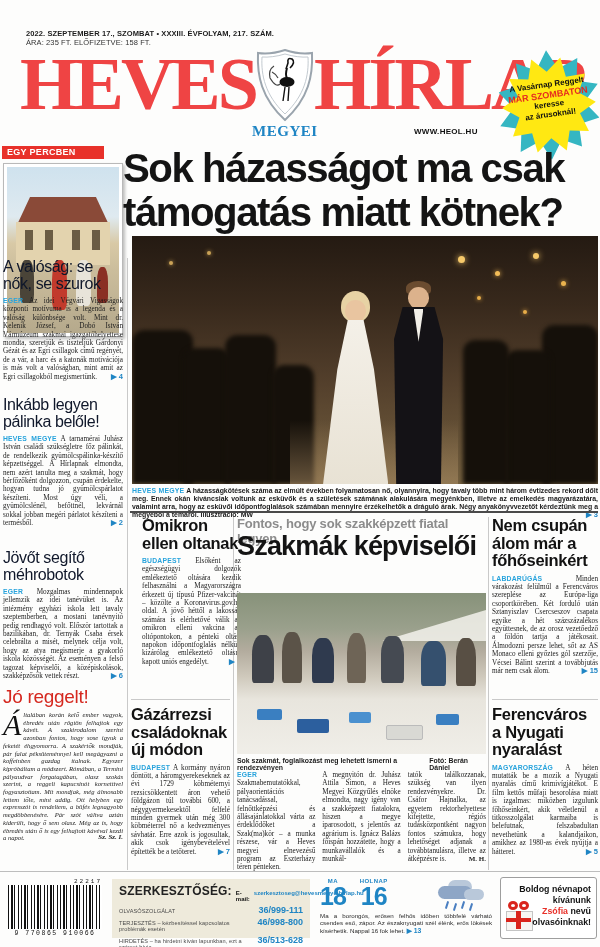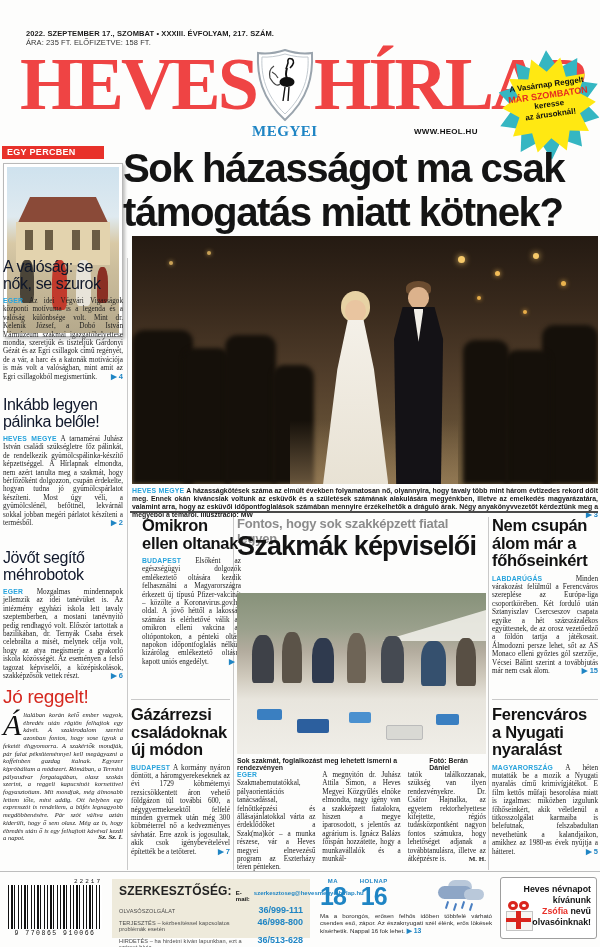--- a/index.html
+++ b/index.html
@@ -403,21 +403,21 @@
 
 <div class="abs nameday">
   <div class="gift">
     <div class="gift-box"></div>
       <div class="gift-vstripe"></div>
       <div class="gift-hstripe"></div>
     <div class="gift-bowl"></div>
       <div class="gift-bowr"></div>
   </div>
   <div class="nd-text">
-    <div>Heves névnapot</div>
+    <div>Boldog névnapot</div>
     <div>kívánunk</div>
     <div>
       <span class="nd-name">Zsófia</span>
       <span>nevű</span>
     </div>
     <div>olvasóinknak!</div>
   </div>
 </div>
 
 </body></html>

